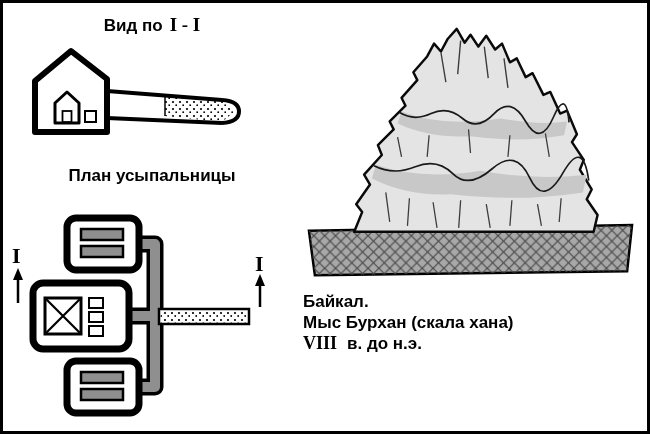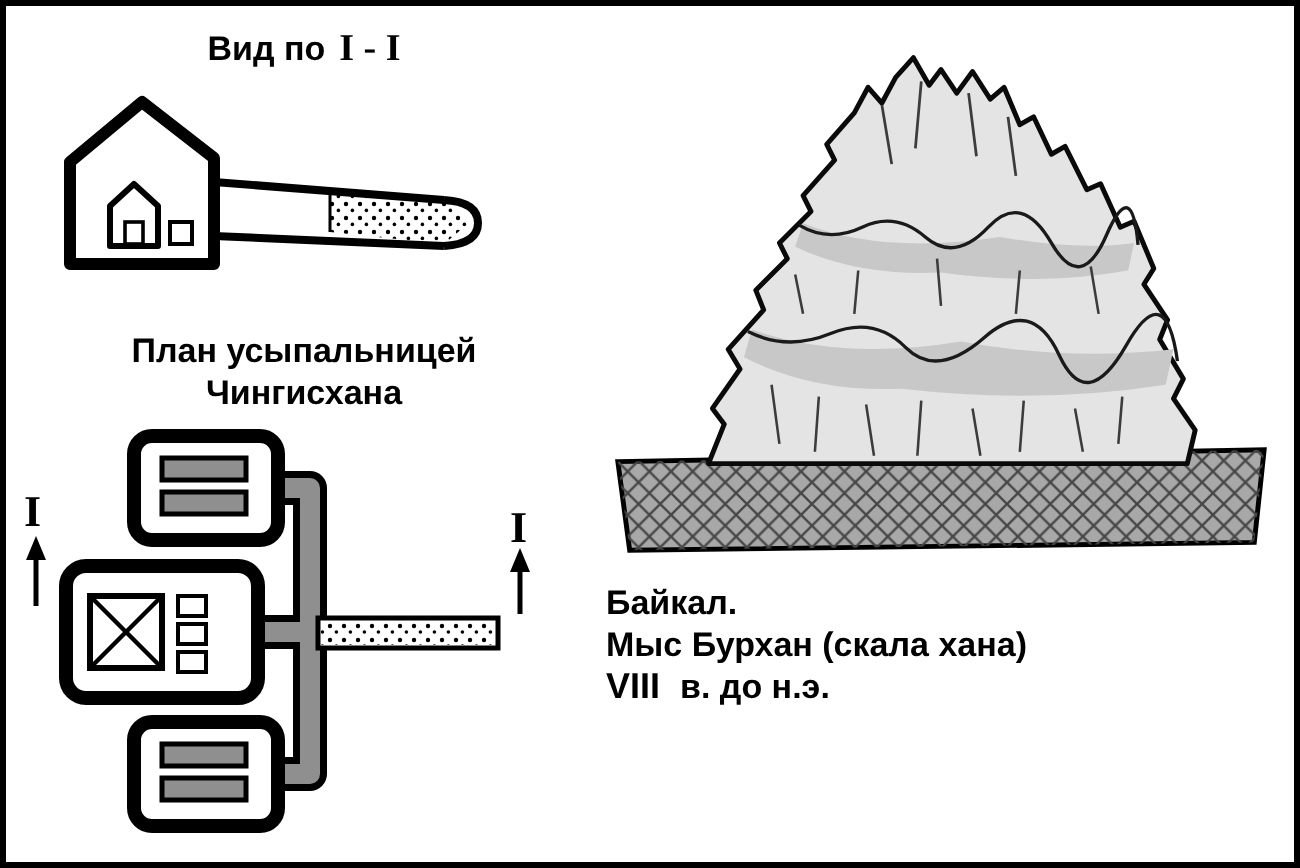--- a/index.html
+++ b/index.html
@@ -3,21 +3,21 @@
 <meta charset="utf-8">
 <style>
   html,body{margin:0;padding:0;background:#ffffff;}
   .figure{
     position:relative;width:650px;height:434px;box-sizing:border-box;
     background:#ffffff;border:3px solid #000;overflow:hidden;
     font-family:"Liberation Sans",sans-serif;color:#000;padding-left:24px;
   }
   .abs{position:absolute;}
   .title{font-weight:bold;font-size:17px;text-align:center;line-height:21px;}
-  .serif{font-family:Liberation Sans, sans-serif;}
+  .serif{font-family:Liberation Serif, serif;}
   #section-title{top:11px;left:0;width:298px;}
   #section-title .title-ref{margin-left:7px;font-family:"Liberation Serif",serif;font-size:19px;}
   #cross-section-svg{left:14px;top:34px;}
   #plan-title{top:162px;left:0;width:298px;}
   #plan-svg{left:6px;top:210px;}
   #mountain-svg{left:300px;top:16px;}
   #photo-caption{top:288px;left:300px;width:340px;font-weight:bold;font-size:17px;
     line-height:21px;}
   #photo-caption .serif{font-size:18px;}
   .l4-rest{margin-left:10px;}
@@ -48,22 +48,21 @@
     <path d="M 148,59 L 148,79" fill="none" stroke="#000" stroke-width="1.5"></path>
 
     <path d="M 18,95 L 18,44 L 54,14 L 90,42 L 90,95 Z" fill="#fff" stroke="#000" stroke-width="6" stroke-linejoin="round"></path>
 
     <path d="M 38,86 L 38,66 L 50,55 L 62,66 L 62,86 Z" fill="#fff" stroke="#000" stroke-width="3" stroke-linejoin="round"></path>
     <rect x="45.5" y="74" width="9" height="11" fill="#fff" stroke="#000" stroke-width="1.8"></rect>
     <rect x="68" y="74" width="11" height="11" fill="#fff" stroke="#000" stroke-width="2"></rect>
   </svg>
 
   <div id="plan-title" class="abs title">
-    <div>План усыпальницей</div>
-    <div>Чингисхана</div>
+    <div>План усыпальницы</div>
   </div>
 
   <svg id="plan-svg" class="abs" width="264" height="214" viewBox="0 0 264 214">
     <defs>
       <pattern id="plan-dots" width="7" height="7" patternUnits="userSpaceOnUse">
         <circle cx="2" cy="2" r="1.1" fill="#000"></circle>
         <circle cx="5.2" cy="5" r="0.9" fill="#000"></circle>
       </pattern>
     </defs>
 

